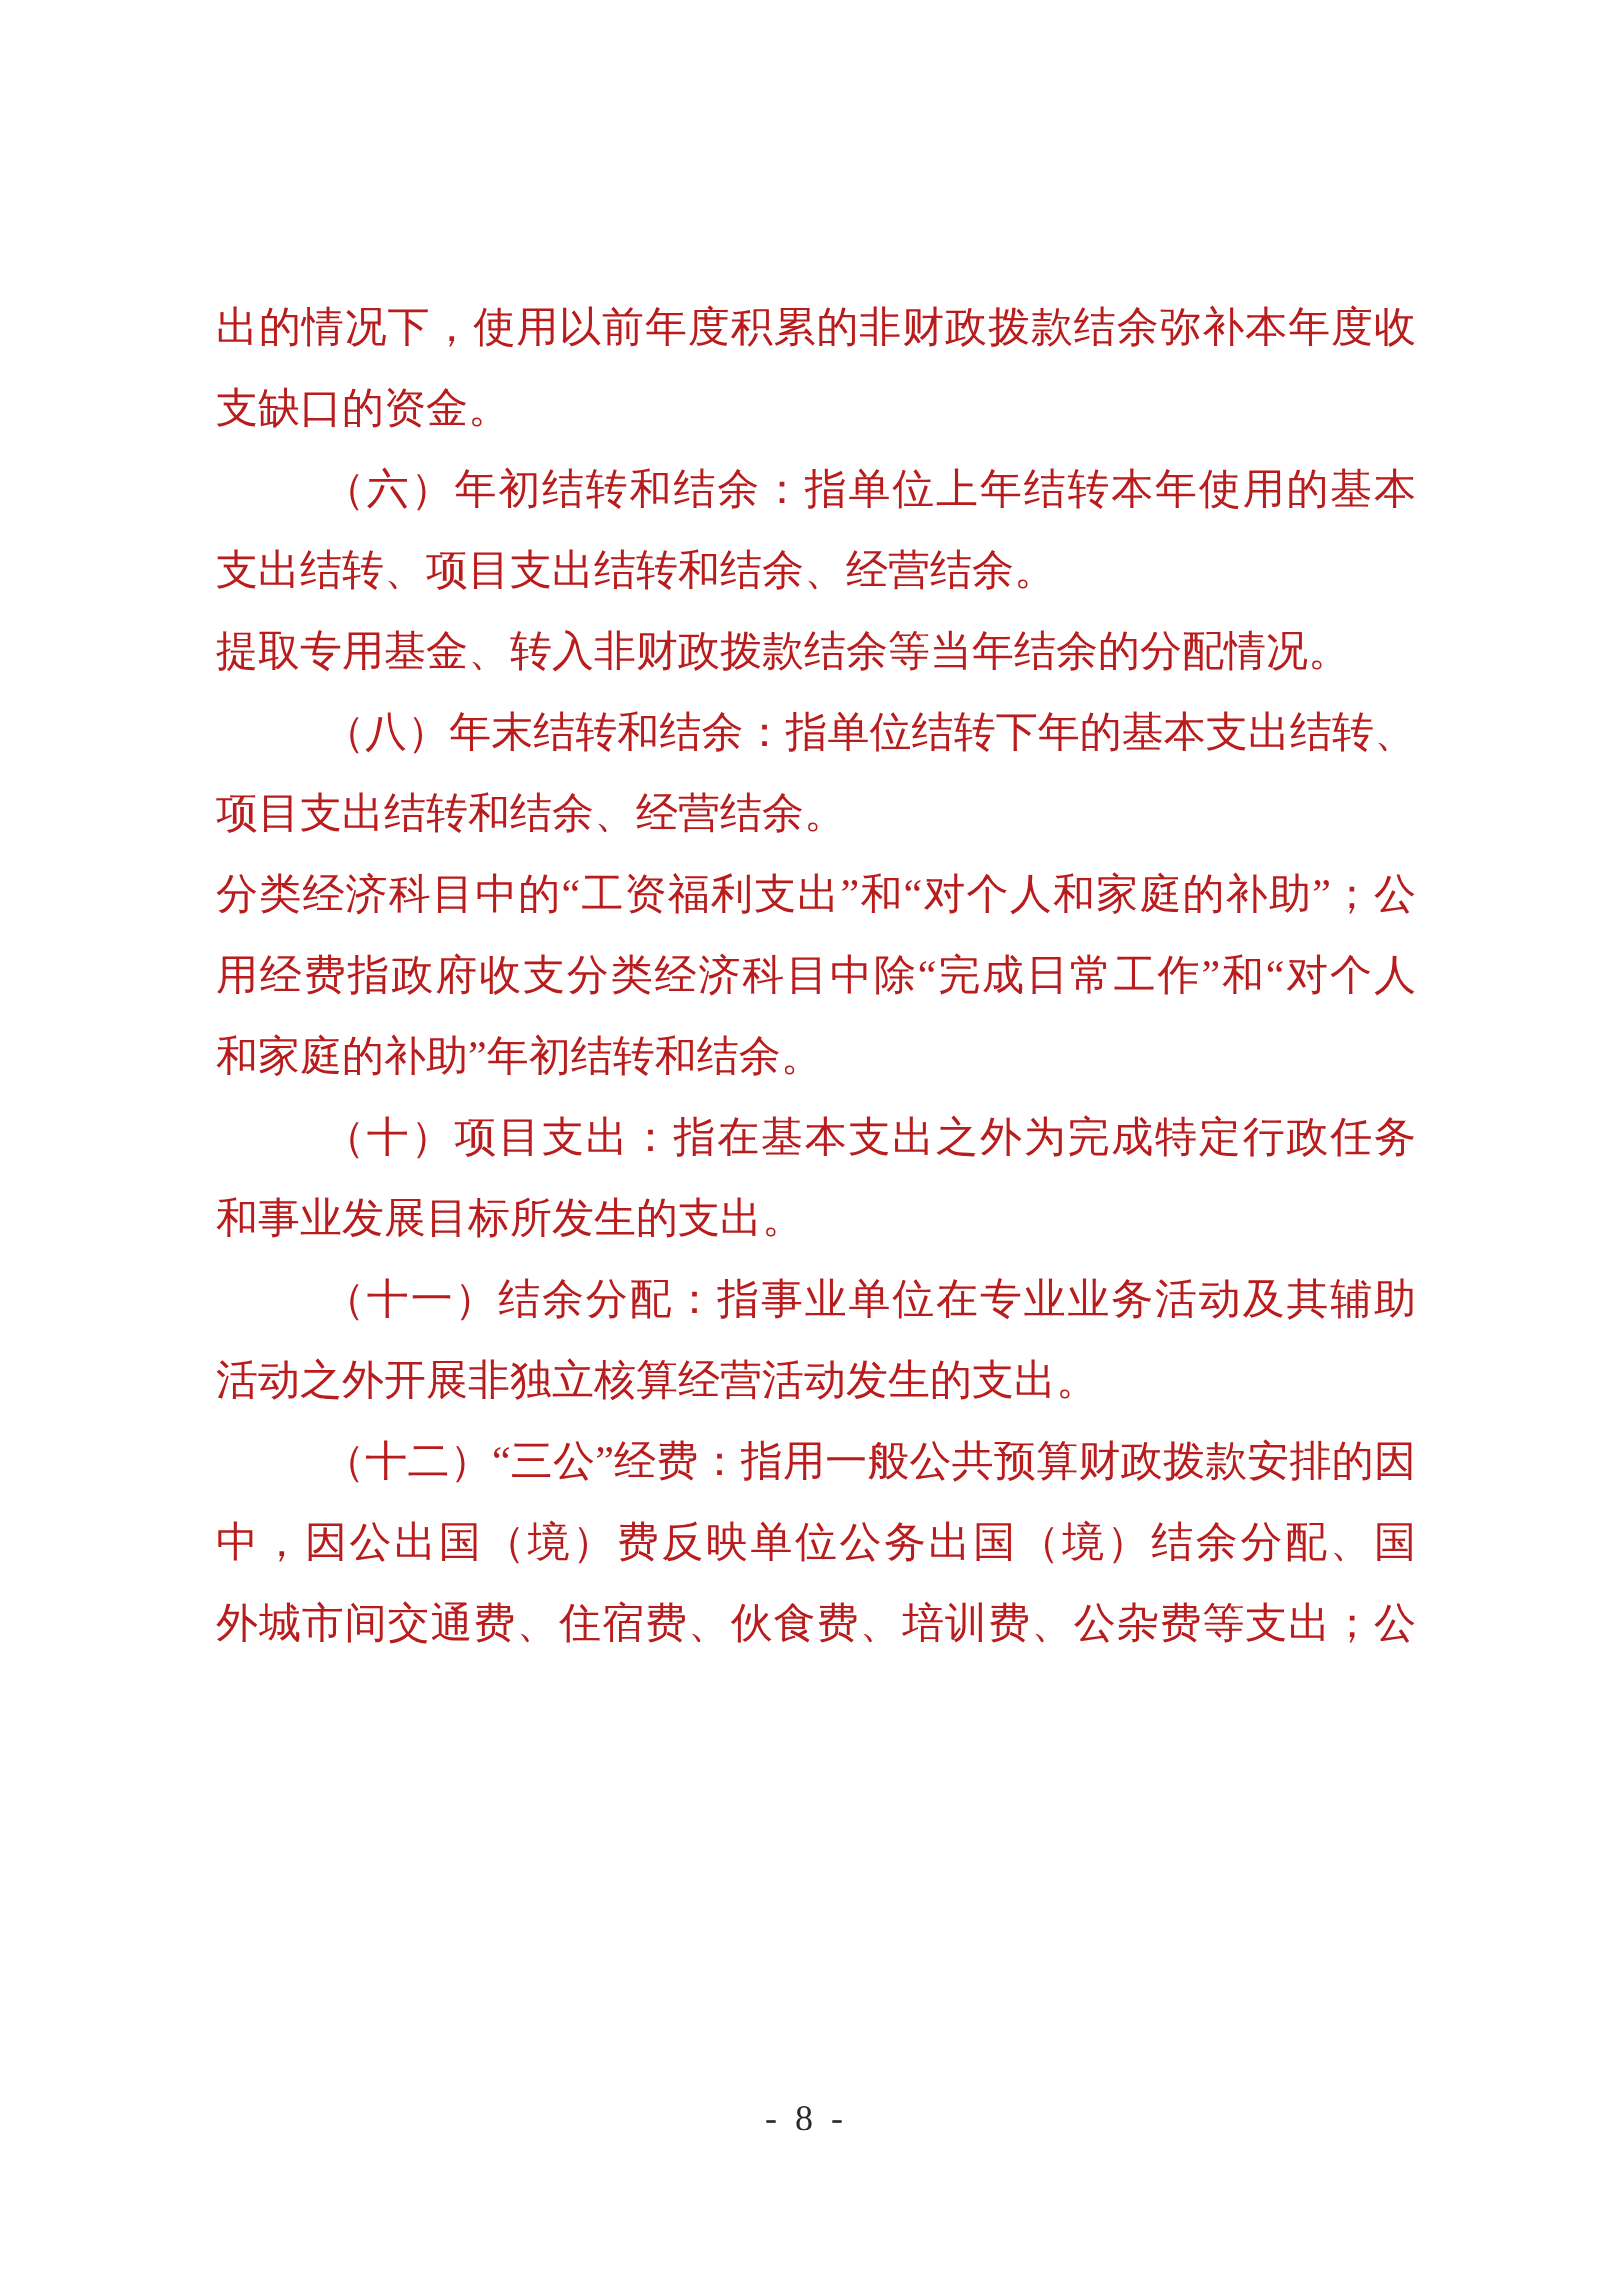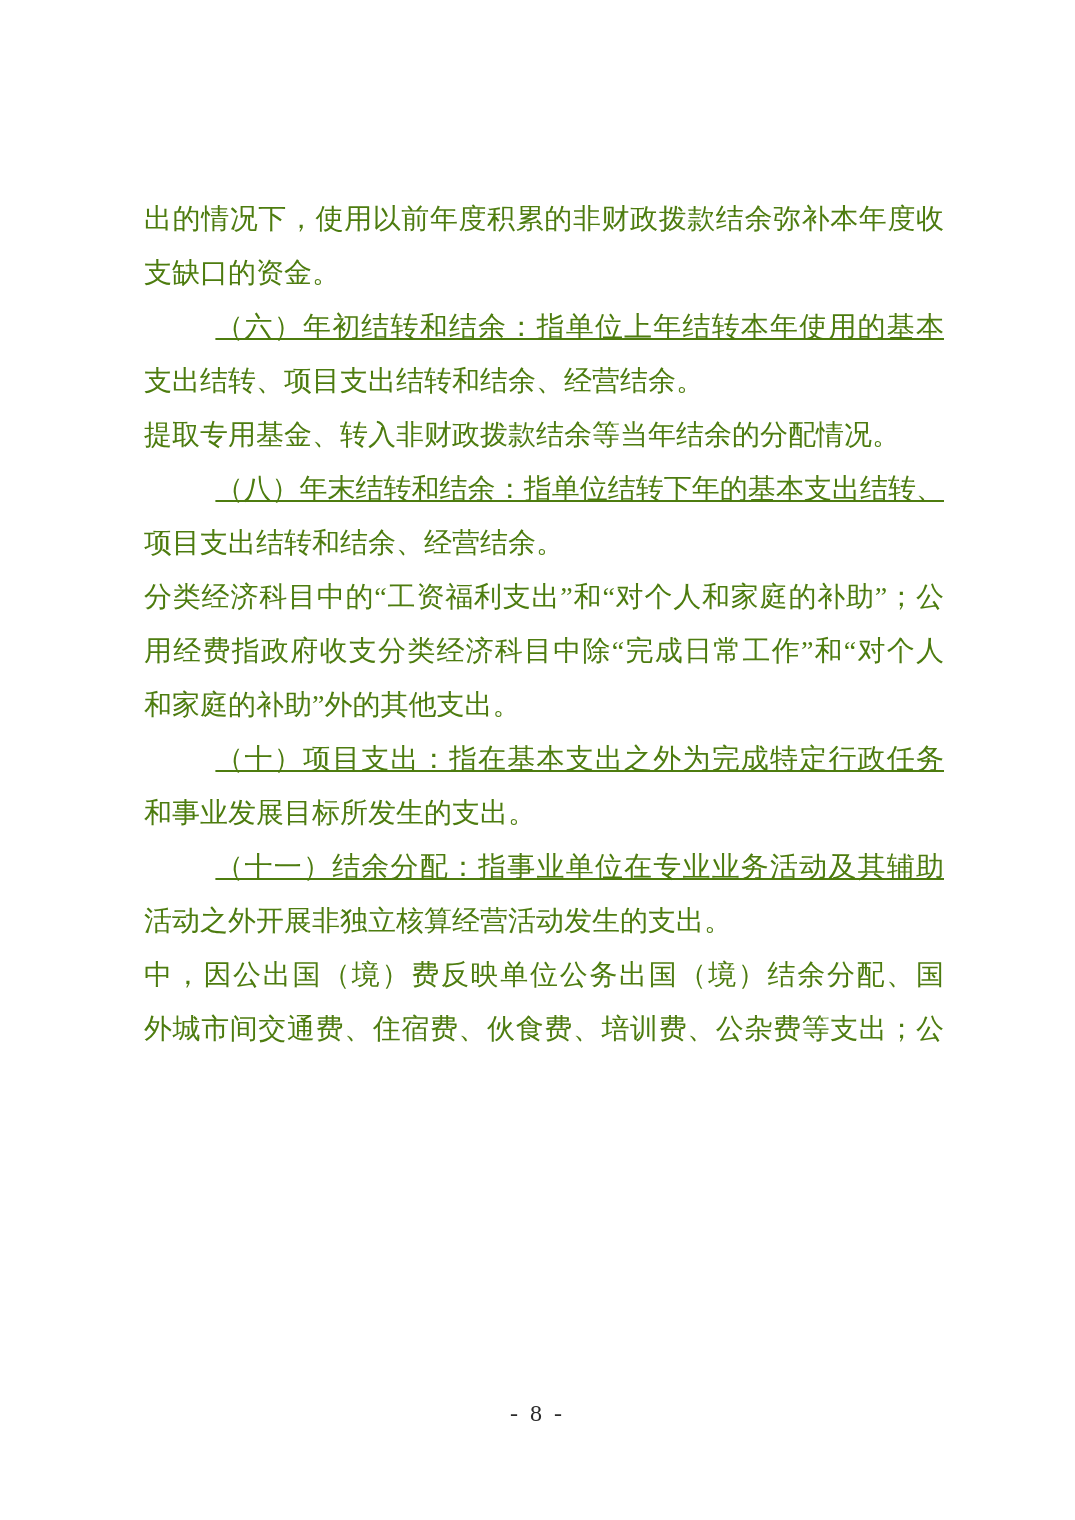--- a/index.html
+++ b/index.html
@@ -15,34 +15,33 @@
     overflow: hidden;
     font-family: "Liberation Serif", "DejaVu Serif", serif;
   }
   .doc-body {
     position: absolute;
     left: 144px;
     top: 192px;
     width: 800px;
     font-size: 28px;
     line-height: 54px;
-    color: #4d7c0f;
+    color: #b91c1c;
     font-family: "Liberation Serif", "DejaVu Serif", serif;
   }
   .text-line {
     text-align: justify;
     text-justify: inter-character;
     text-align-last: left;
   }
   .text-line.just {
     text-align-last: justify;
   }
   .text-line.indent {
     text-indent: 2.55em;
-    text-decoration: underline;
   }
   .page-footer {
     position: absolute;
     left: 0;
     top: 1398px;
     width: 1075px;
     text-align: center;
     font-size: 24px;
     line-height: 30px;
     color: #2b2b2b;
@@ -57,22 +56,23 @@
   <div class="doc-body">
       <div class="text-line just">出的情况下，使用以前年度积累的非财政拨款结余弥补本年度收</div>
       <div class="text-line">支缺口的资金。</div>
       <div class="text-line just indent">（六）年初结转和结余：指单位上年结转本年使用的基本</div>
       <div class="text-line">支出结转、项目支出结转和结余、经营结余。</div>
       <div class="text-line">提取专用基金、转入非财政拨款结余等当年结余的分配情况。</div>
       <div class="text-line just indent">（八）年末结转和结余：指单位结转下年的基本支出结转、</div>
       <div class="text-line">项目支出结转和结余、经营结余。</div>
       <div class="text-line just">分类经济科目中的“工资福利支出”和“对个人和家庭的补助”；公</div>
       <div class="text-line just">用经费指政府收支分类经济科目中除“完成日常工作”和“对个人</div>
-      <div class="text-line">和家庭的补助”外的其他支出。</div>
+      <div class="text-line">和家庭的补助”年初结转和结余。</div>
       <div class="text-line just indent">（十）项目支出：指在基本支出之外为完成特定行政任务</div>
       <div class="text-line">和事业发展目标所发生的支出。</div>
       <div class="text-line just indent">（十一）结余分配：指事业单位在专业业务活动及其辅助</div>
       <div class="text-line">活动之外开展非独立核算经营活动发生的支出。</div>
+      <div class="text-line just indent">（十二）“三公”经费：指用一般公共预算财政拨款安排的因</div>
       <div class="text-line just">中，因公出国（境）费反映单位公务出国（境）结余分配、国</div>
       <div class="text-line just">外城市间交通费、住宿费、伙食费、培训费、公杂费等支出；公</div>
     </div>
   <div class="page-footer">- 8 -</div>
 </div>
 
 </body></html>

